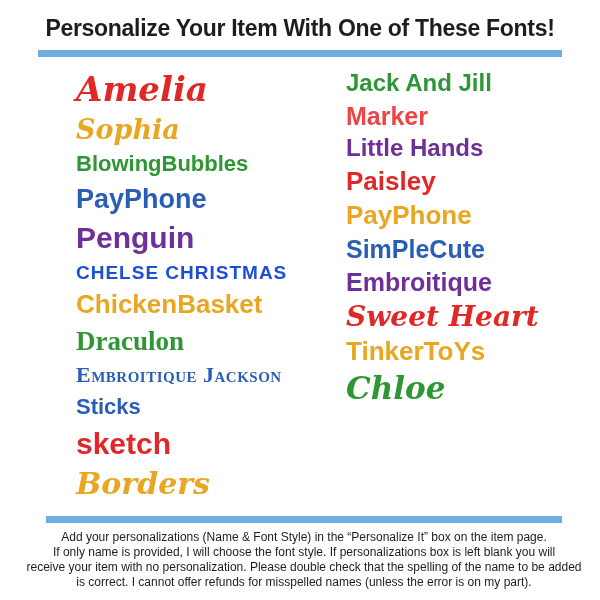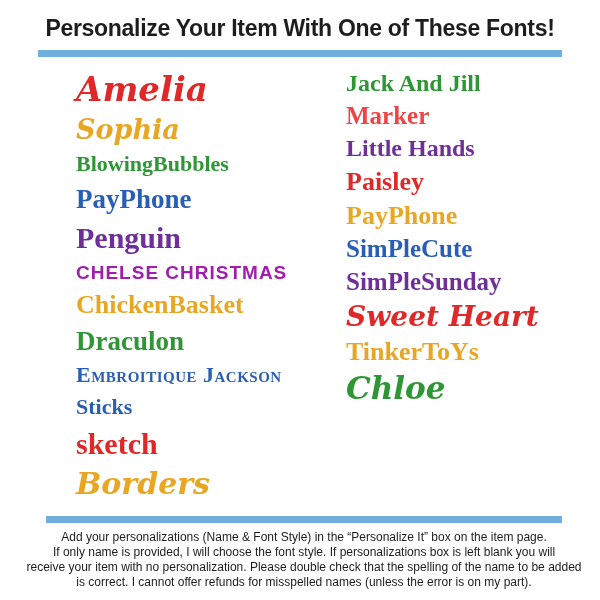--- a/index.html
+++ b/index.html
@@ -12,21 +12,21 @@
     font-size:23px;font-weight:bold;color:#1d1d1d;letter-spacing:-0.3px;
   }
   .divider{height:7px;background:#70aede;margin:8px 38px 0;}
   .columns{display:flex;padding:13px 0 0 76px;}
   .col{display:flex;flex-direction:column;align-items:flex-start;}
   .col-left{width:270px;}
   .col-right{flex:1;}
   .font-item{line-height:1.12;margin-bottom:7px;white-space:nowrap;}
   .col-right .font-item{margin-bottom:5px;}
   .script{font-family:"DejaVu Serif",serif;font-style:italic;font-weight:bold;}
-  .print{font-family:Liberation Serif, serif;font-weight:bold;}
+  .print{font-family:Liberation Sans, sans-serif;font-weight:bold;}
   .caps{font-family:"Liberation Sans",sans-serif;font-weight:bold;letter-spacing:1px;}
   .serif{font-family:"Liberation Serif",serif;font-weight:bold;}
   .smallcaps{font-family:"Liberation Serif",serif;font-variant:small-caps;font-weight:bold;letter-spacing:0.5px;}
   .bottom{position:absolute;left:8px;right:0;top:513;}
   .footer-text{margin-top:7px;text-align:center;font-size:12px;line-height:15px;color:#1d1d1d;}
   .footer-line{white-space:nowrap;}
 </style>
 </head>
 <body>
 
@@ -36,36 +36,36 @@
 
   <div class="divider" style="background: rgb(112, 174, 222);"></div>
 
   <div class="columns">
     <div class="col col-left" id="col-left">
         <div class="font-item script" style="color: rgb(224, 40, 40); font-size: 34px;">Amelia</div>
         <div class="font-item script" style="color: rgb(233, 166, 34); font-size: 27px;">Sophia</div>
         <div class="font-item print" style="color: rgb(47, 150, 54); font-size: 22px;">BlowingBubbles</div>
         <div class="font-item print" style="color: rgb(42, 94, 181); font-size: 27px;">PayPhone</div>
         <div class="font-item print" style="color: rgb(110, 47, 153); font-size: 30px;">Penguin</div>
-        <div class="font-item caps" style="color: #a21caf; font-size: 19px;">CHELSE CHRISTMAS</div>
+        <div class="font-item caps" style="color: #1d4ed8; font-size: 19px;">CHELSE CHRISTMAS</div>
         <div class="font-item print" style="color: rgb(233, 166, 34); font-size: 26px;">ChickenBasket</div>
         <div class="font-item serif" style="color: rgb(47, 150, 54); font-size: 27px;">Draculon</div>
         <div class="font-item smallcaps" style="color: rgb(42, 94, 181); font-size: 22px;">Embroitique Jackson</div>
         <div class="font-item print" style="color: rgb(42, 94, 181); font-size: 22px;">Sticks</div>
         <div class="font-item print" style="color: rgb(224, 40, 40); font-size: 30px;">sketch</div>
         <div class="font-item script" style="color: rgb(233, 166, 34); font-size: 30px;">Borders</div>
       </div>
     <div class="col col-right" id="col-right">
         <div class="font-item print" style="color: rgb(47, 150, 54); font-size: 24px;">Jack And Jill</div>
         <div class="font-item print" style="color: #ef4444; font-size: 25px;">Marker</div>
         <div class="font-item print" style="color: rgb(110, 47, 153); font-size: 24px;">Little Hands</div>
         <div class="font-item print" style="color: rgb(224, 40, 40); font-size: 26px;">Paisley</div>
         <div class="font-item print" style="color: rgb(233, 166, 34); font-size: 26px;">PayPhone</div>
         <div class="font-item print" style="color: rgb(42, 94, 181); font-size: 25px;">SimPleCute</div>
-        <div class="font-item print" style="color: rgb(110, 47, 153); font-size: 25px;">SimPleSunday</div>
+        <div class="font-item print" style="color: rgb(110, 47, 153); font-size: 25px;">Embroitique</div>
         <div class="font-item script" style="color: rgb(224, 40, 40); font-size: 28px;">Sweet Heart</div>
         <div class="font-item print" style="color: rgb(233, 166, 34); font-size: 26px;">TinkerToYs</div>
         <div class="font-item script" style="color: rgb(47, 150, 54); font-size: 31px;">Chloe</div>
       </div>
   </div>
 
   <div class="bottom">
     <div class="divider" style="background: rgb(112, 174, 222);"></div>
     <div class="footer-text">
       <div class="footer-line">Add your personalizations (Name &amp; Font Style) in the “Personalize It” box on the item page.</div>

